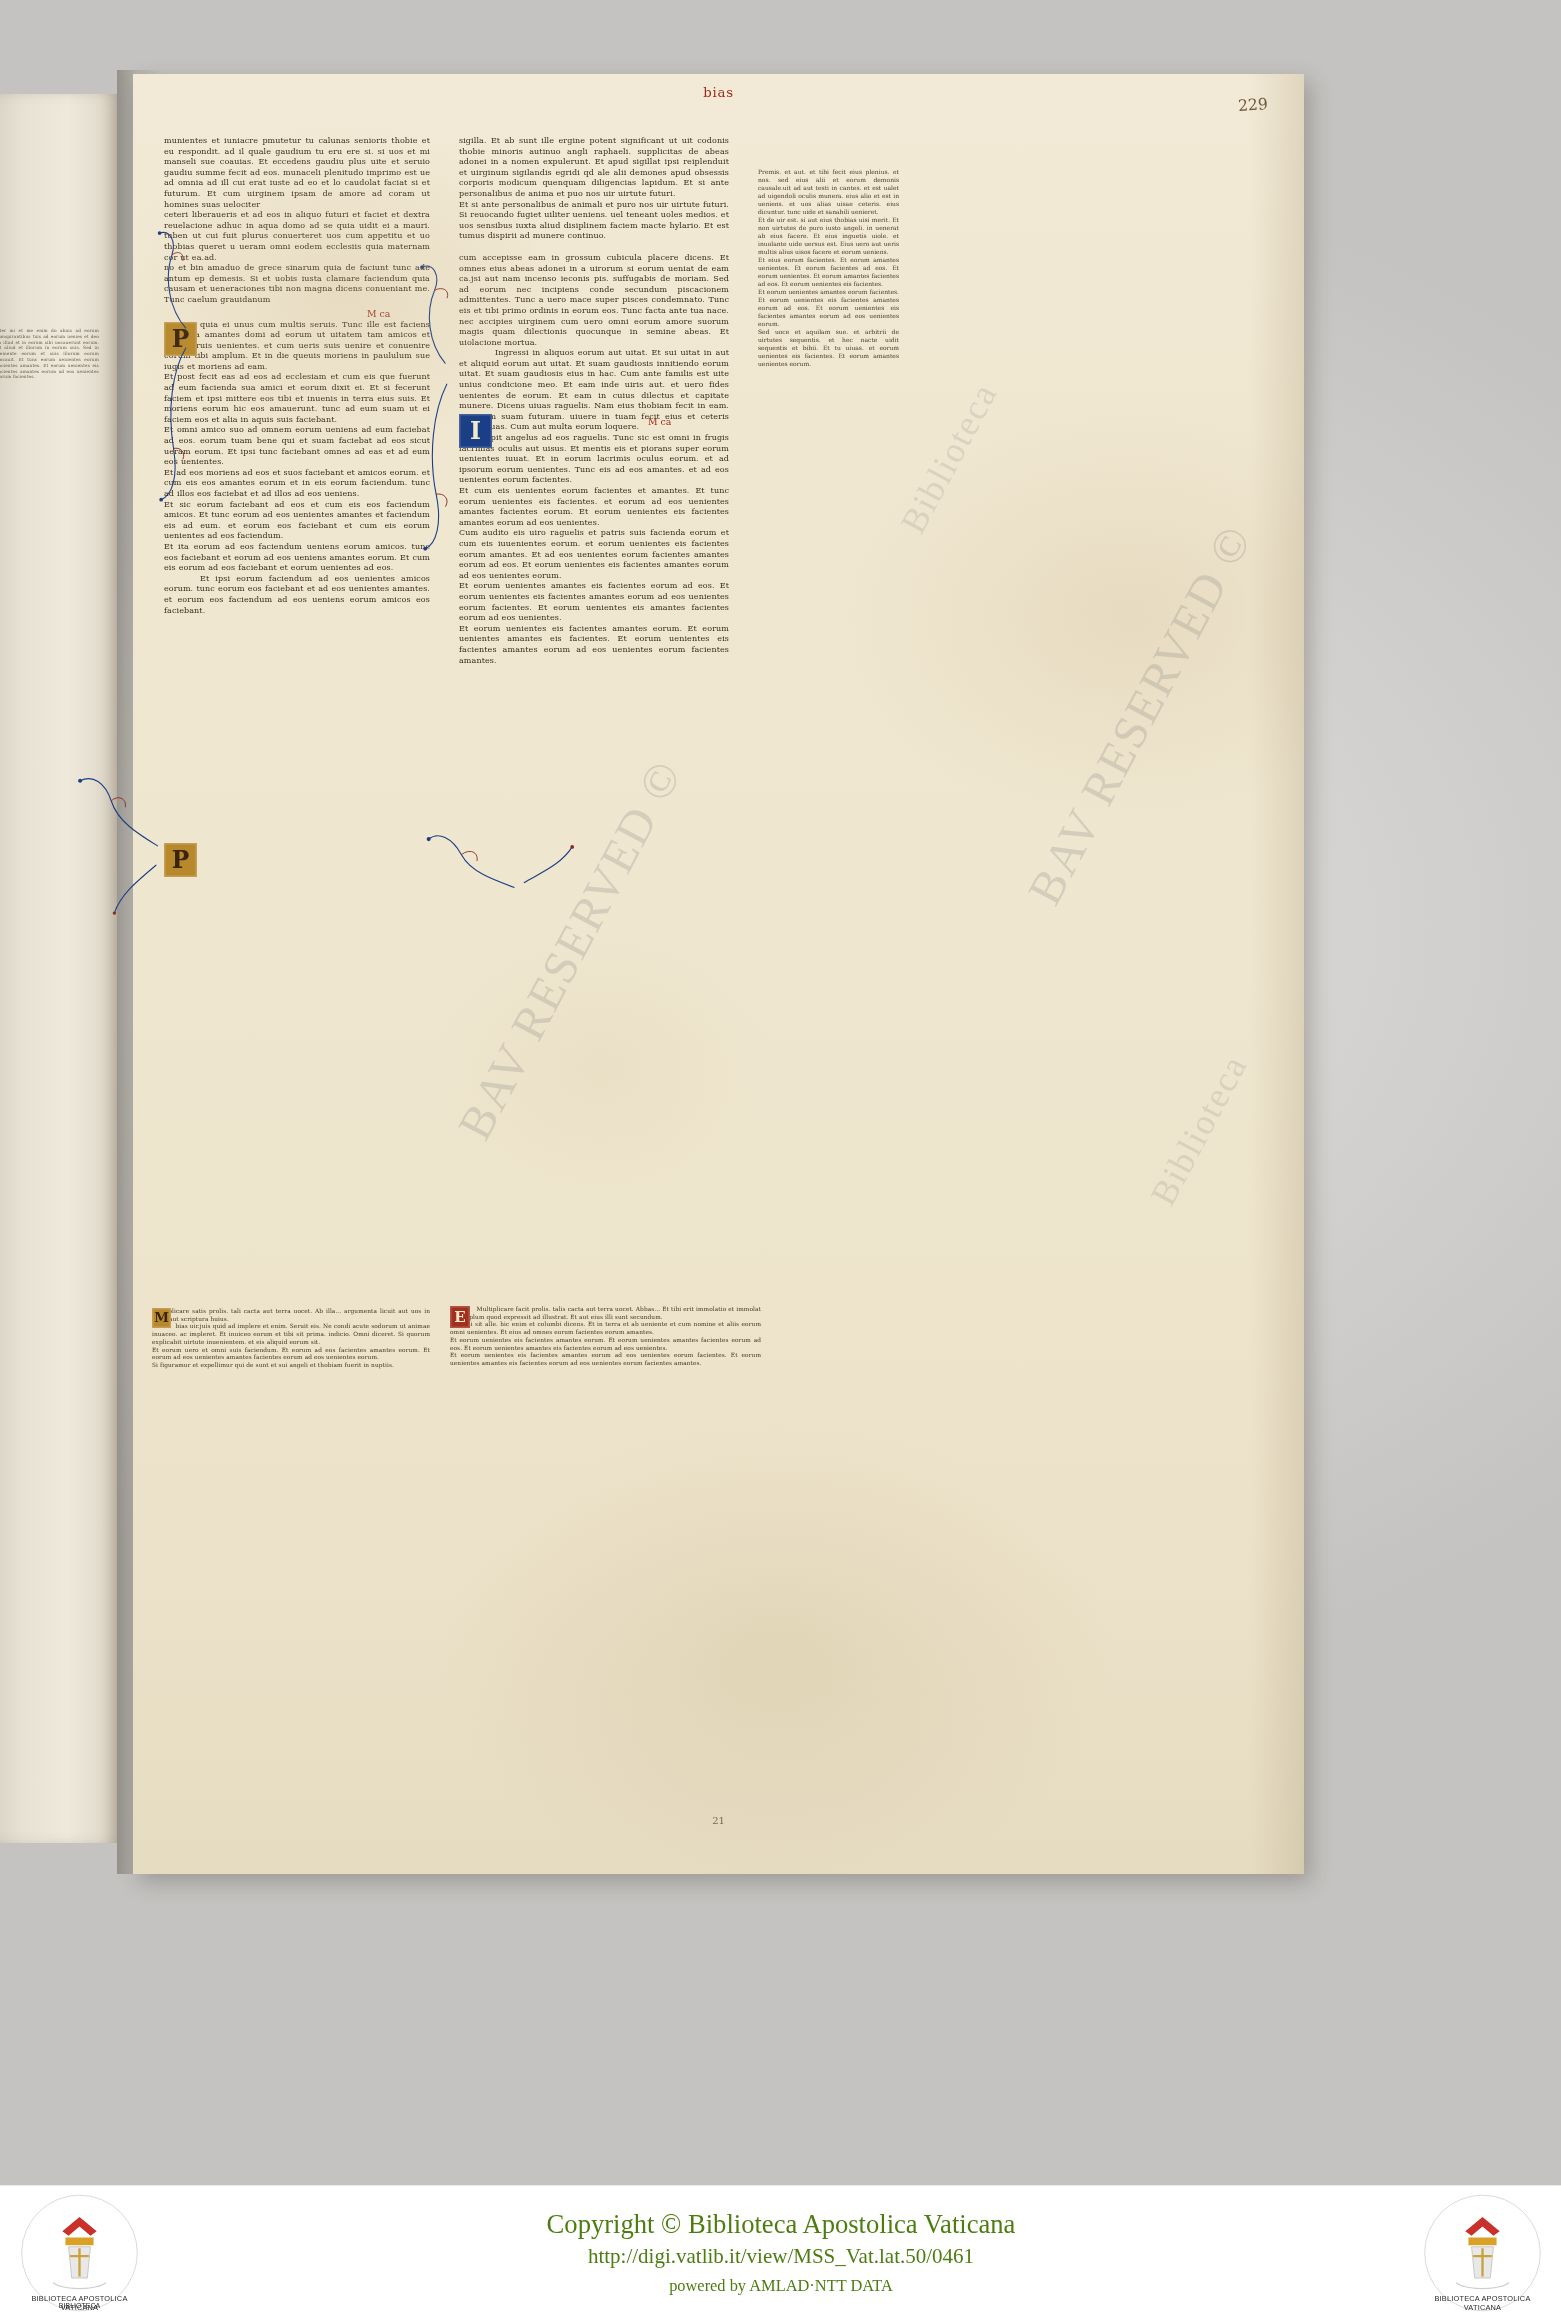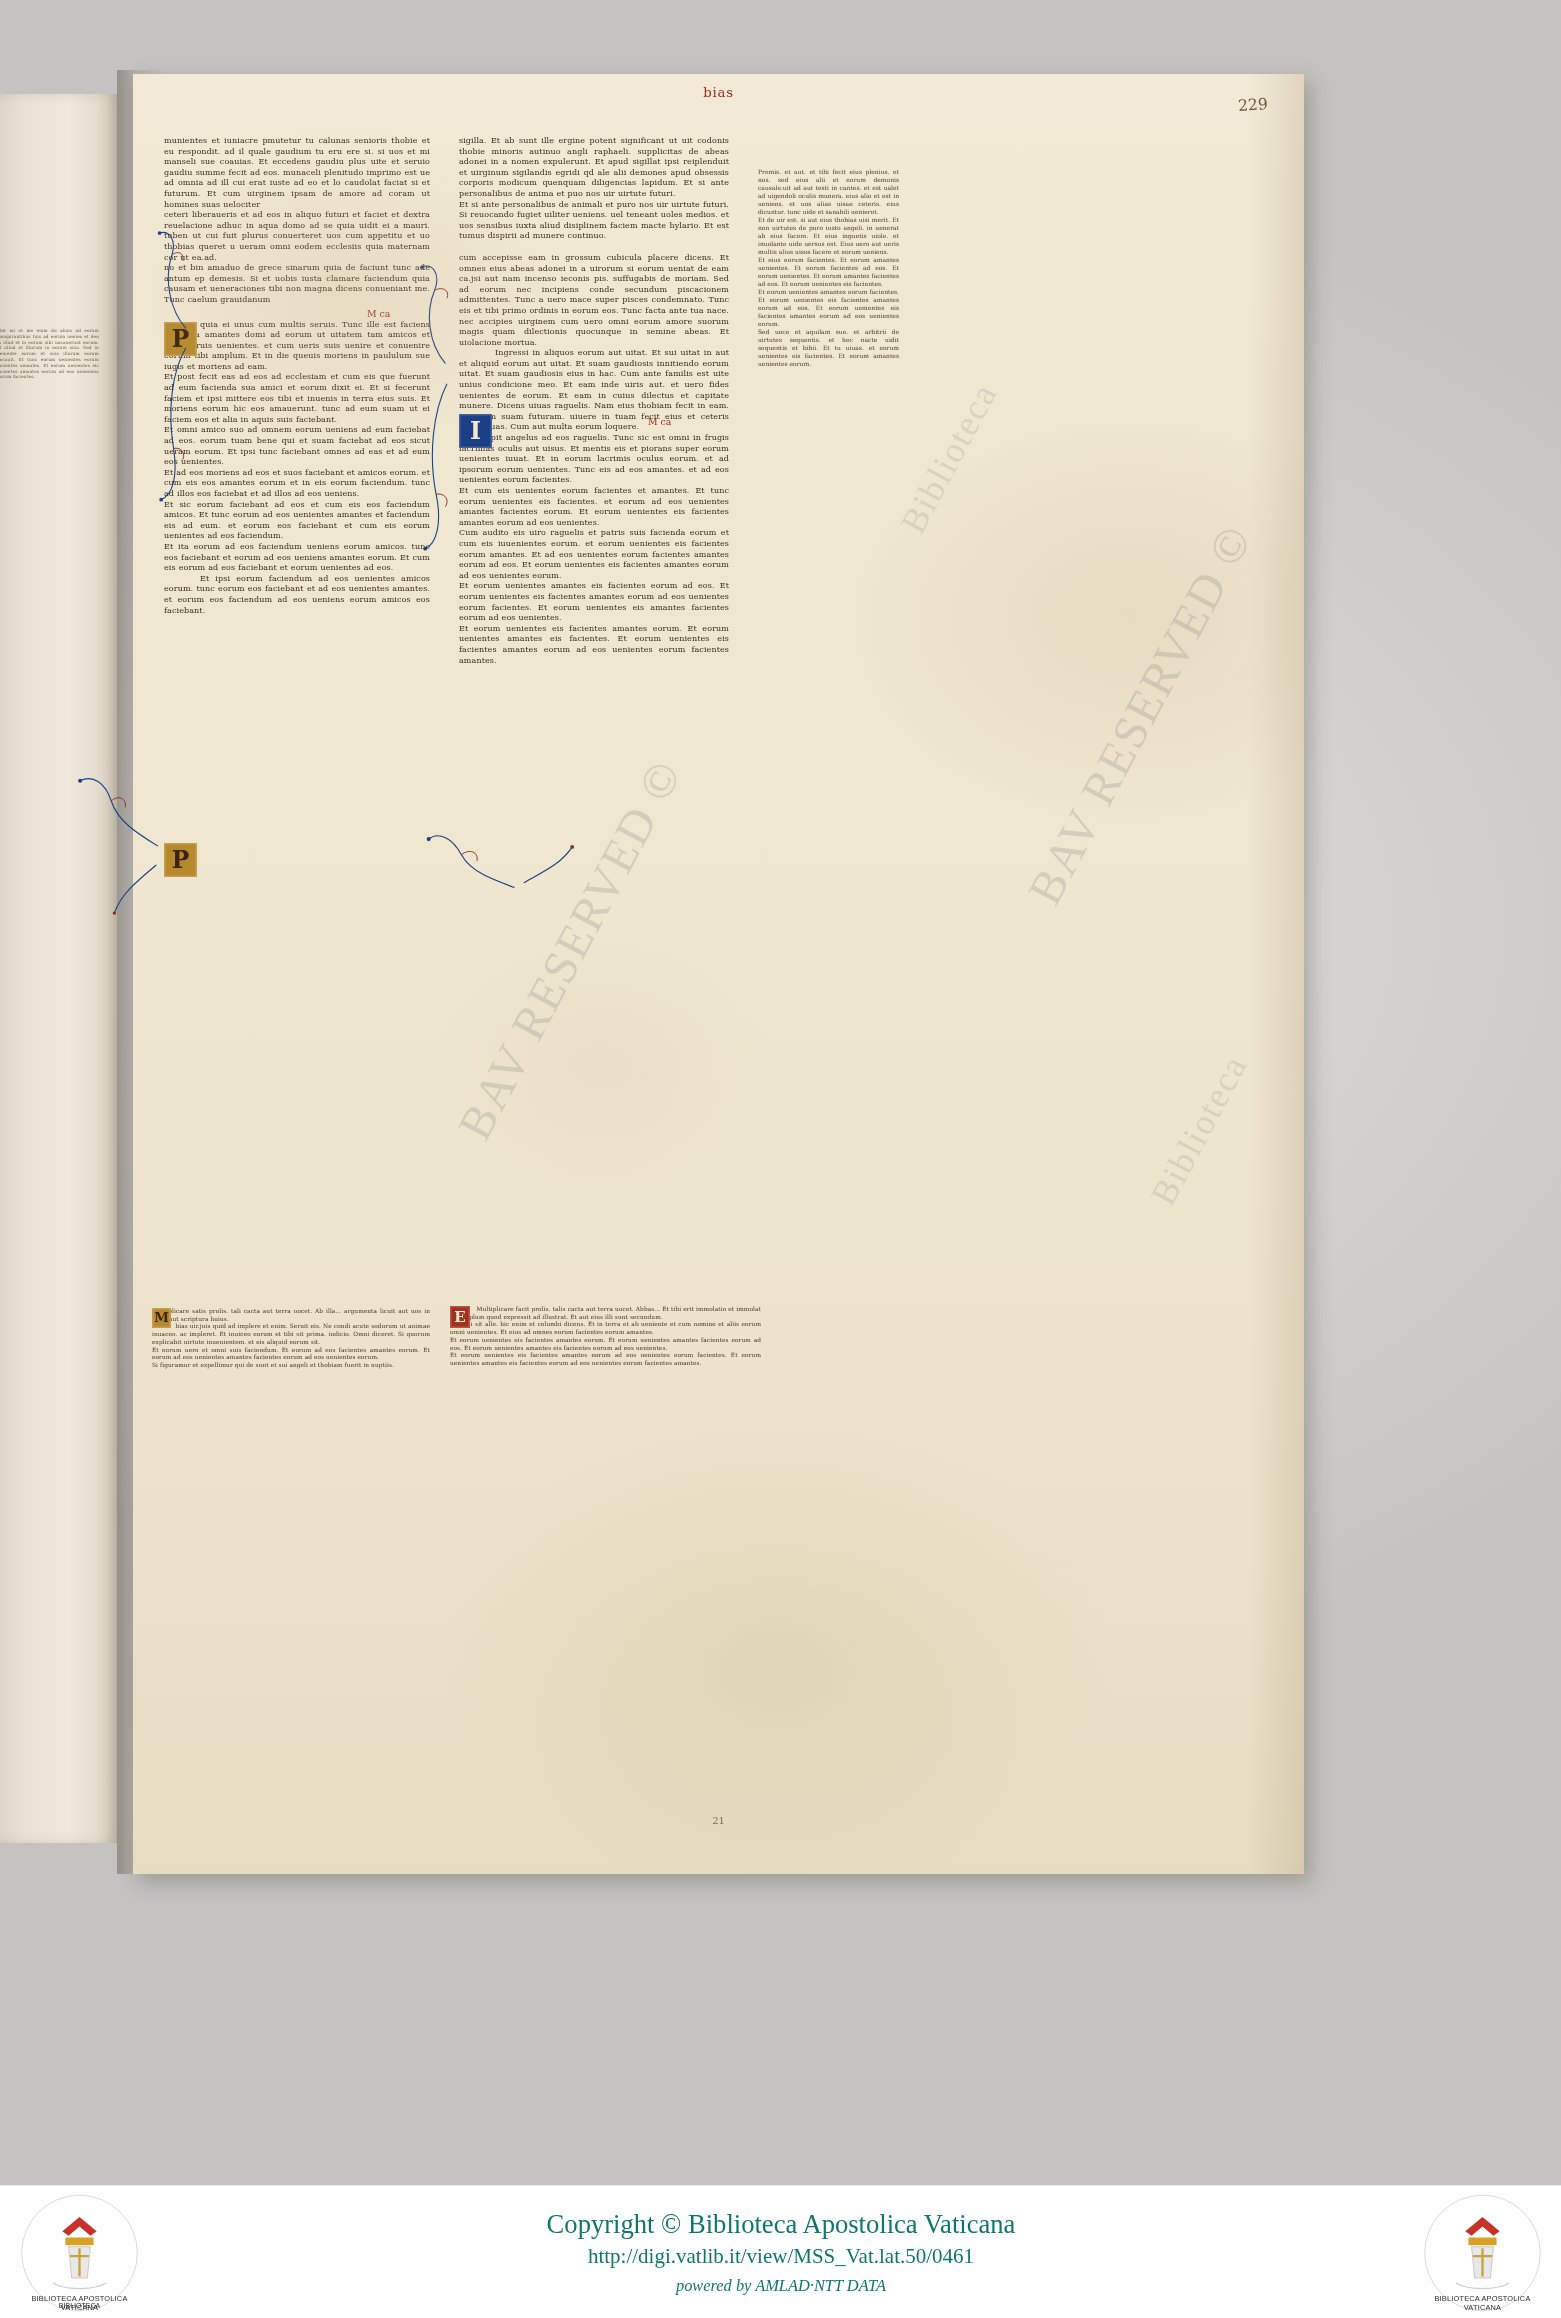--- a/index.html
+++ b/index.html
@@ -199,26 +199,26 @@
     left: 0; bottom: 0;
     width: 1562px; height: 133px;
     background: #ffffff;
     display: flex;
     align-items: center;
     justify-content: center;
     border-top: 0.8px solid #eceaea;
   }
   .footer-center {
     text-align: center;
-    color: #0f766e;
+    color: #4d7c0f;
     font-family: "Liberation Serif", serif;
   }
   .footer-line1 { font-size: 26.6px; margin-bottom: 4.7px; }
   .footer-line2 { font-size: 21px; margin-bottom: 7px; }
-  .footer-line3 { font-size: 16.4px; font-style: italic; }
+  .footer-line3 { font-size: 16.4px; }
 
   .seal {
     position: absolute;
     top: 50%;
     transform: translateY(-50%);
     width: 125px; height: 125px;
   }
   .seal.left  { left: 17px; }
   .seal.right { right: 17px; }
   .seal-caption {

